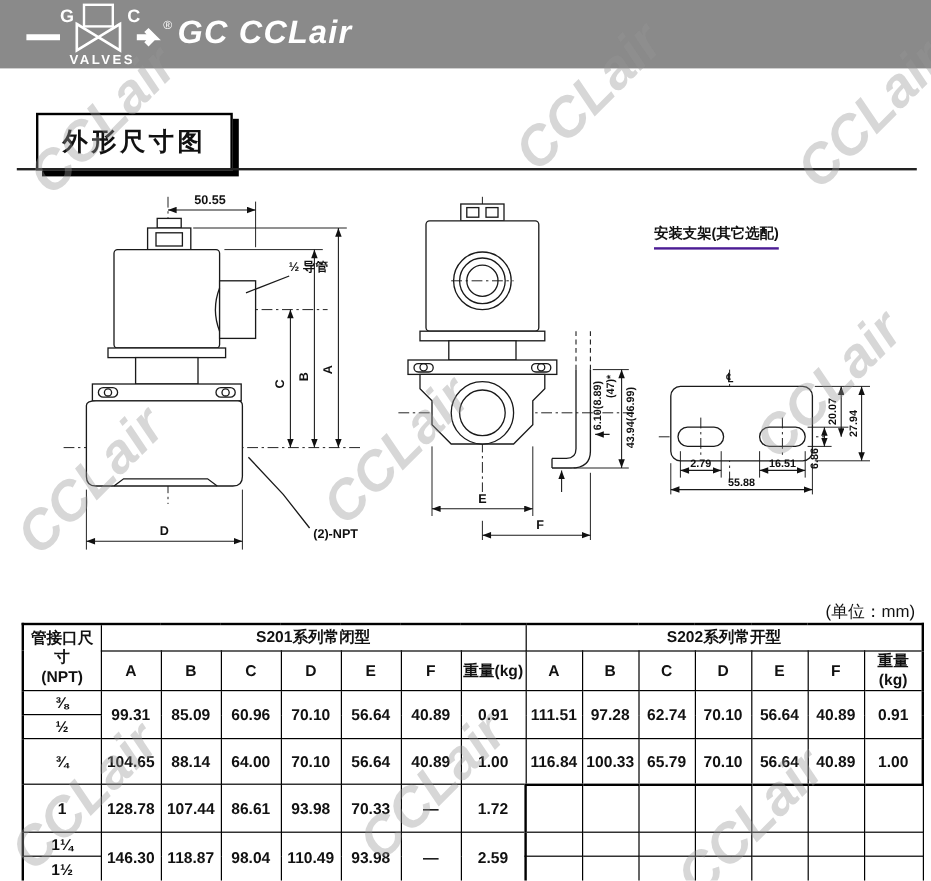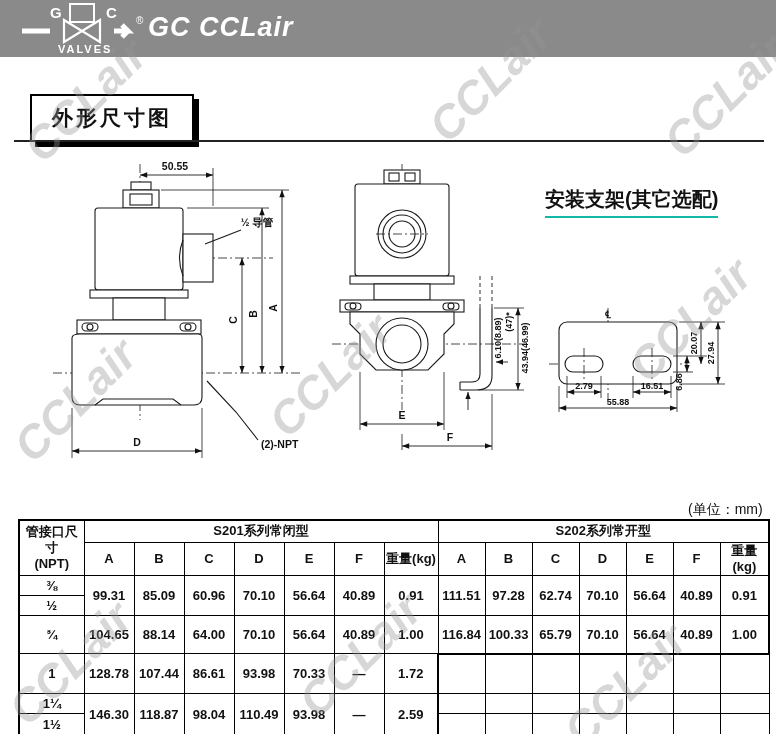--- a/index.html
+++ b/index.html
@@ -26,22 +26,22 @@
   .ln{stroke:#1a1a1a;stroke-width:1.1;fill:none;}
   .fln{stroke:#1a1a1a;stroke-width:1.1;fill:#fff;}
   .cl{stroke:#1a1a1a;stroke-width:0.8;fill:none;stroke-dasharray:9 3 2 3;}
   .hid{stroke:#1a1a1a;stroke-width:0.9;fill:none;stroke-dasharray:4 3;}
   .dim{stroke:#1a1a1a;stroke-width:0.9;fill:none;
        marker-start:url(#ahS);marker-end:url(#ahE);}
   .dimE{stroke:#1a1a1a;stroke-width:0.9;fill:none;marker-end:url(#ahE);}
   .ext{stroke:#1a1a1a;stroke-width:0.8;fill:none;}
   .dt{font-family:"Liberation Sans",sans-serif;font-size:10.5px;font-weight:bold;fill:#111;}
   .dts{font-family:"Liberation Sans",sans-serif;font-size:9px;font-weight:bold;fill:#111;}
-  .brk-title{position:absolute;left:545px;top:186px;font-size:20px;font-weight:bold;
-             border-bottom:2px solid #14b8a6;padding-bottom:3px;}
+  .brk-title{position:absolute;left:545px;top:186px;font-size:12px;font-weight:bold;
+             border-bottom:2px solid #4c1d95;padding-bottom:3px;}
   .brk-sub{position:absolute;left:548px;top:212px;font-size:13.5px;font-weight:bold;}
 
   
   .unit{position:absolute;left:688px;top:501px;font-size:14px;font-weight:normal;}
   table.dims{position:absolute;left:18px;top:519px;border-collapse:collapse;
              table-layout:fixed;width:750px;font-weight:bold;}
   table.dims td{border:1px solid #000;text-align:center;vertical-align:middle;
                 font-size:13px;padding:0;overflow:hidden;}
   td.ttl{font-size:13.5px;}
   td.colh{font-size:14px;}

